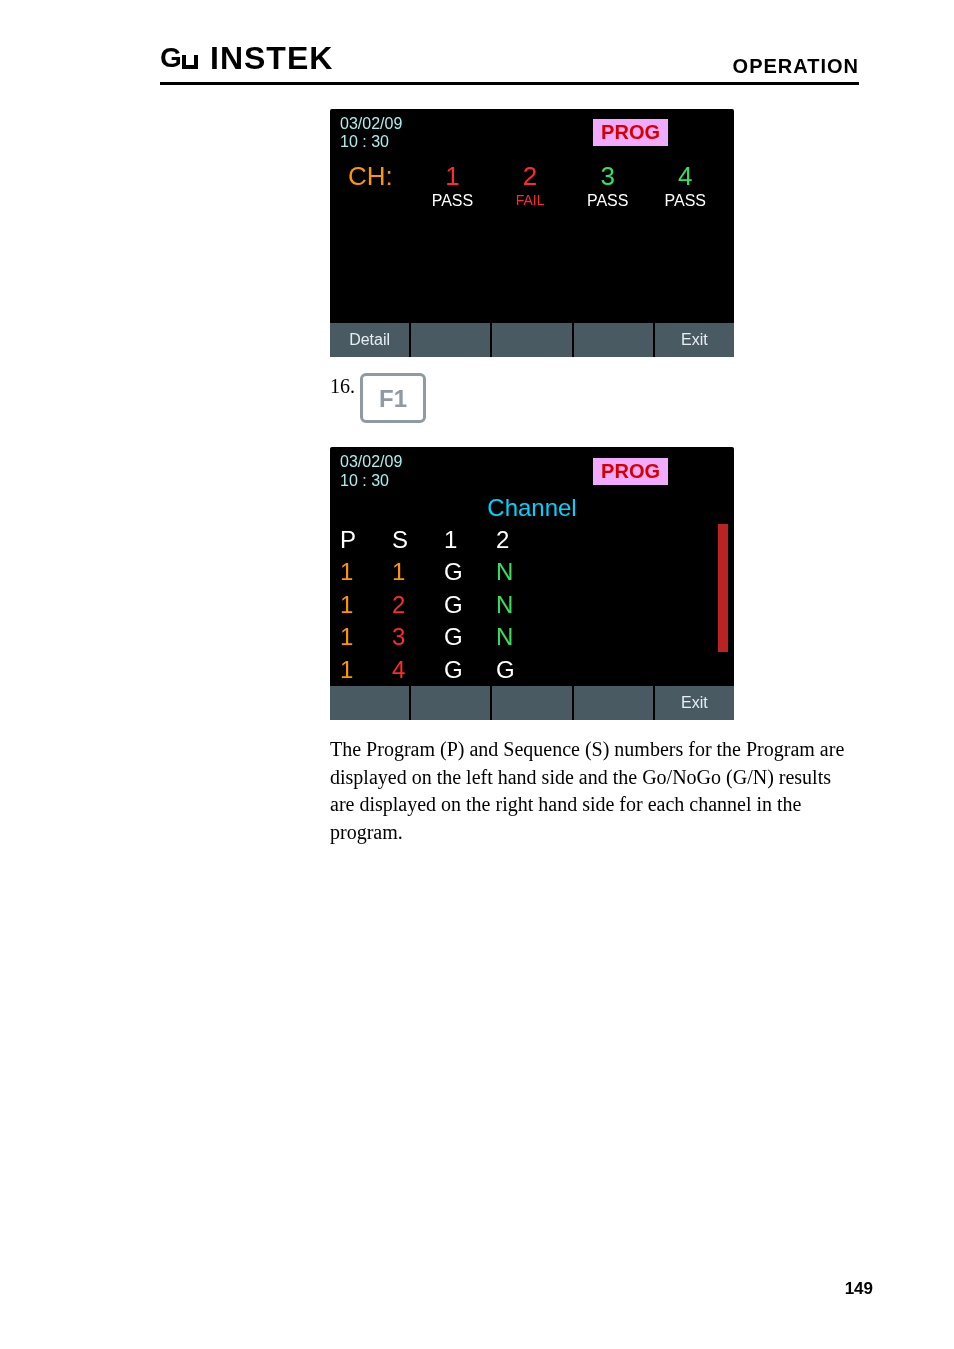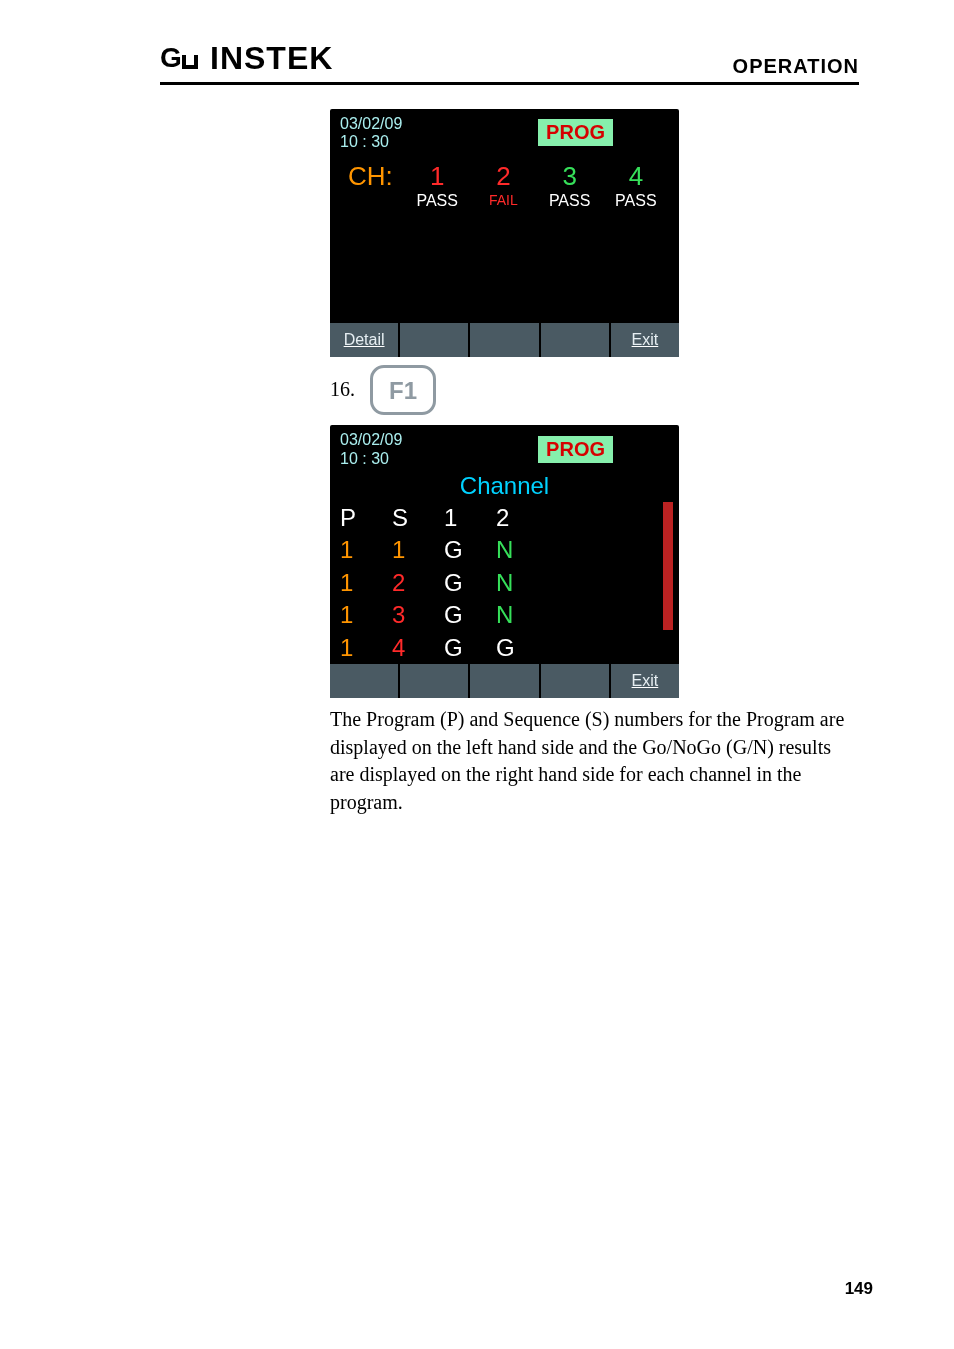--- a/index.html
+++ b/index.html
@@ -42,41 +42,41 @@
     font-size: 20px;
     letter-spacing: 1px;
   }
 
   .indent-block {
     margin-left: 170px;
   }
 
   
   .lcd {
-    width: 349px;
+    width: 404px;
     background: #000;
     color: #fff;
     font-family: Arial, Helvetica, sans-serif;
     border-radius: 2px;
-    margin-bottom: 8px;
+    margin-bottom: 16px;
   }
 
   .lcd-topbar {
     display: flex;
     align-items: center;
     padding: 6px 10px 4px 10px;
     font-size: 16px;
   }
 
   .lcd-date { color: #aee; font-size: 16px; line-height: 1.15; }
 
   .prog-badge {
     margin-left: auto;
     margin-right: 56px;
-    background: #86efac;
+    background: #f0abfc;
     color: #d60000;
     font-weight: 700;
     padding: 2px 8px;
     font-size: 20px;
   }
 
   .lcd-body {
     padding: 6px 10px 8px 18px;
     min-height: 168px;
   }
@@ -91,21 +91,20 @@
   .lcd1-col { width: 78px; text-align: center; }
   .lcd1-col .num-g { color: #36e05a; }
   .lcd1-col .num-r { color: #ff2a2a; }
   .lcd1-col .res-pass { color: #fff; font-size: 16px; }
   .lcd1-col .res-fail { color: #ff2a2a; font-size: 14px; }
 
   .lcd-footer {
     display: flex;
     background: #4a5a63;
     height: 34px;
-    text-decoration: underline;
   }
   .lcd-footer .cell {
     flex: 1;
     border-right: 2px solid #000;
     display: flex;
     align-items: center;
     justify-content: center;
     color: #e6eef2;
     font-size: 16px;
   }
@@ -151,34 +150,33 @@
 
   
   .body-text {
     font-size: 20px;
     line-height: 1.38;
     margin-bottom: 18px;
   }
 
   .step-row {
     display: flex;
-    align-items: center;
-    gap: 10px;
+    align-items: flex-start;
     font-size: 20px;
     line-height: 1.38;
-    margin-bottom: 10px;
+    margin-bottom: 24px;
   }
   .step-num { width: 30px; flex-shrink: 0; }
   .step-text { flex: 1; padding-right: 12px; }
 
   .f1-key {
     width: 66px;
     height: 50px;
     border: 3px solid #8f9aa2;
-    border-radius: 14px;
+    border-radius: 6px;
     background: #fff;
     color: #8f9aa2;
     font-family: Arial, sans-serif;
     font-weight: 700;
     font-size: 24px;
     display: flex;
     align-items: center;
     justify-content: center;
     flex-shrink: 0;
   }

